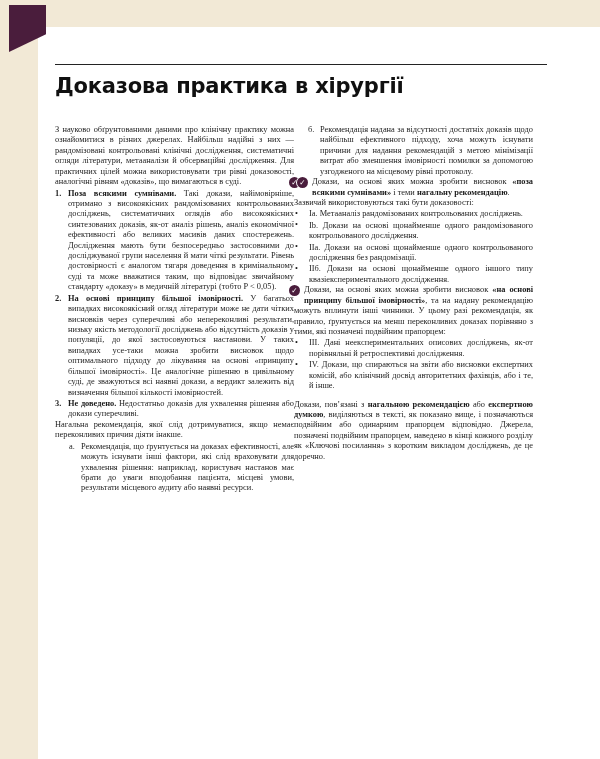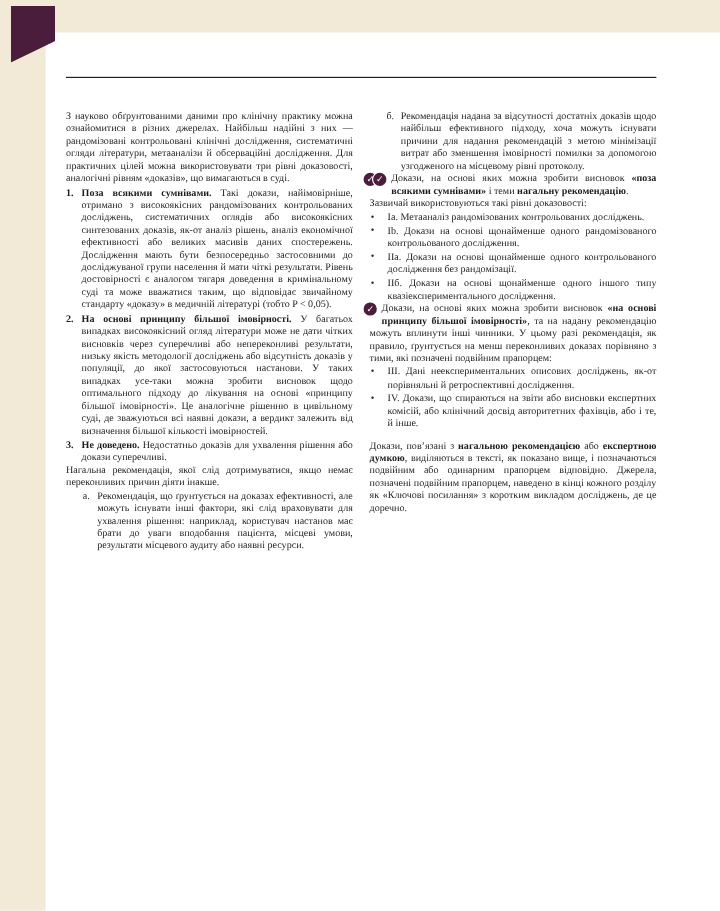--- a/index.html
+++ b/index.html
@@ -18,21 +18,21 @@
     background:#4a1d3c;
     clip-path:polygon(0 0, 100% 0, 100% 62%, 0 100%);
   }
   .content { position:absolute; left:55px; top:64px; width:492px; }
   .rule { border-top:1.3px solid #232323; width:100%; }
   h1 {
     font-family:"DejaVu Sans", sans-serif;
     font-weight:bold; font-size:21px; color:#101010;
     letter-spacing:-0.2px; margin-top:9px;
   }
-  .cols { display:flex; gap:14px; margin-top:27px; }
+  .cols { display:flex; margin-top:27px; }
   .col { width:239px; font-size:8.4px; line-height:1.24; text-align:justify; }
   .col p { margin:0; }
   .b { font-weight:bold; }
   .mt { margin-top:3px; }
   .num-item { position:relative; padding-left:13px; margin-top:1px; }
   .num-item .n { position:absolute; left:0; font-weight:bold; }
   .letter-item { position:relative; margin-left:14px; padding-left:12px; margin-top:1px; }
   .letter-item .n { position:absolute; left:0; }
   .level { position:relative; padding-left:15px; margin-top:1px; }
   .level .bullet { position:absolute; left:1px; top:-0.5px; }
@@ -50,20 +50,21 @@
 </style>
 </head>
 <body>
 
 <div class="frame-top"></div>
 <div class="frame-left"></div>
 <div class="corner"></div>
 
 <div class="content">
   <div class="rule"></div>
+  <h1>Доказова практика в хірургії</h1>
 
   <div class="cols">
 
     <div class="col">
       <p>З науково обґрунтованими даними про клінічну практику можна ознайомитися в різних джерелах. Найбільш надійні з них — рандомізовані контрольовані клінічні дослідження, систематичні огляди літератури, метааналізи й обсерваційні дослідження. Для практичних цілей можна використовувати три рівні доказовості, аналогічні рівням «доказів», що вимагаються в суді.</p>
 
       <div class="num-item">
         <span class="n">1.</span>
         <span><span class="b">Поза всякими сумнівами.</span><span> Такі докази, найімовірніше, отримано з високоякісних рандомізованих контрольованих досліджень, систематичних оглядів або високоякісних синтезованих доказів, як-от аналіз рішень, аналіз економічної ефективності або великих масивів даних спостережень. Дослідження мають бути безпосередньо застосовними до досліджуваної групи населення й мати чіткі результати. Рівень достовірності є аналогом тягаря доведення в кримінальному суді та може вважатися таким, що відповідає звичайному стандарту «доказу» в медичній літературі (тобто P &lt; 0,05).</span></span>
       </div>
@@ -90,21 +91,21 @@
         <span>Рекомендація надана за відсутності достатніх доказів щодо найбільш ефективного підходу, хоча можуть існувати причини для надання рекомендацій з метою мінімізації витрат або зменшення імовірності помилки за допомогою узгодженого на місцевому рівні протоколу.</span>
       </div>
 
       <p class="flagpara">
         <span class="flags">
             <span class="flag">✓</span>
             <span class="flag">✓</span>
           </span><span><span>Докази, на основі яких можна зробити висновок </span><span class="b">«поза всякими сумнівами»</span><span> і теми </span><span class="b">нагальну рекомендацію</span><span>.</span></span>
       </p>
 
-      <p class="mt">Зазвичай використовуються такі рівні доказовості:</p>
+      <p class="mt">Зазвичай використовуються такі бути доказовості:</p>
 
       <div class="level">
         <span class="bullet">•</span>
         <span>Ia.</span>
         <span>Метааналіз рандомізованих контрольованих досліджень.</span>
       </div>
       <div class="level">
         <span class="bullet">•</span>
         <span>Ib.</span>
         <span>Докази на основі щонайменше одного рандомізованого контрольованого дослідження.</span>

